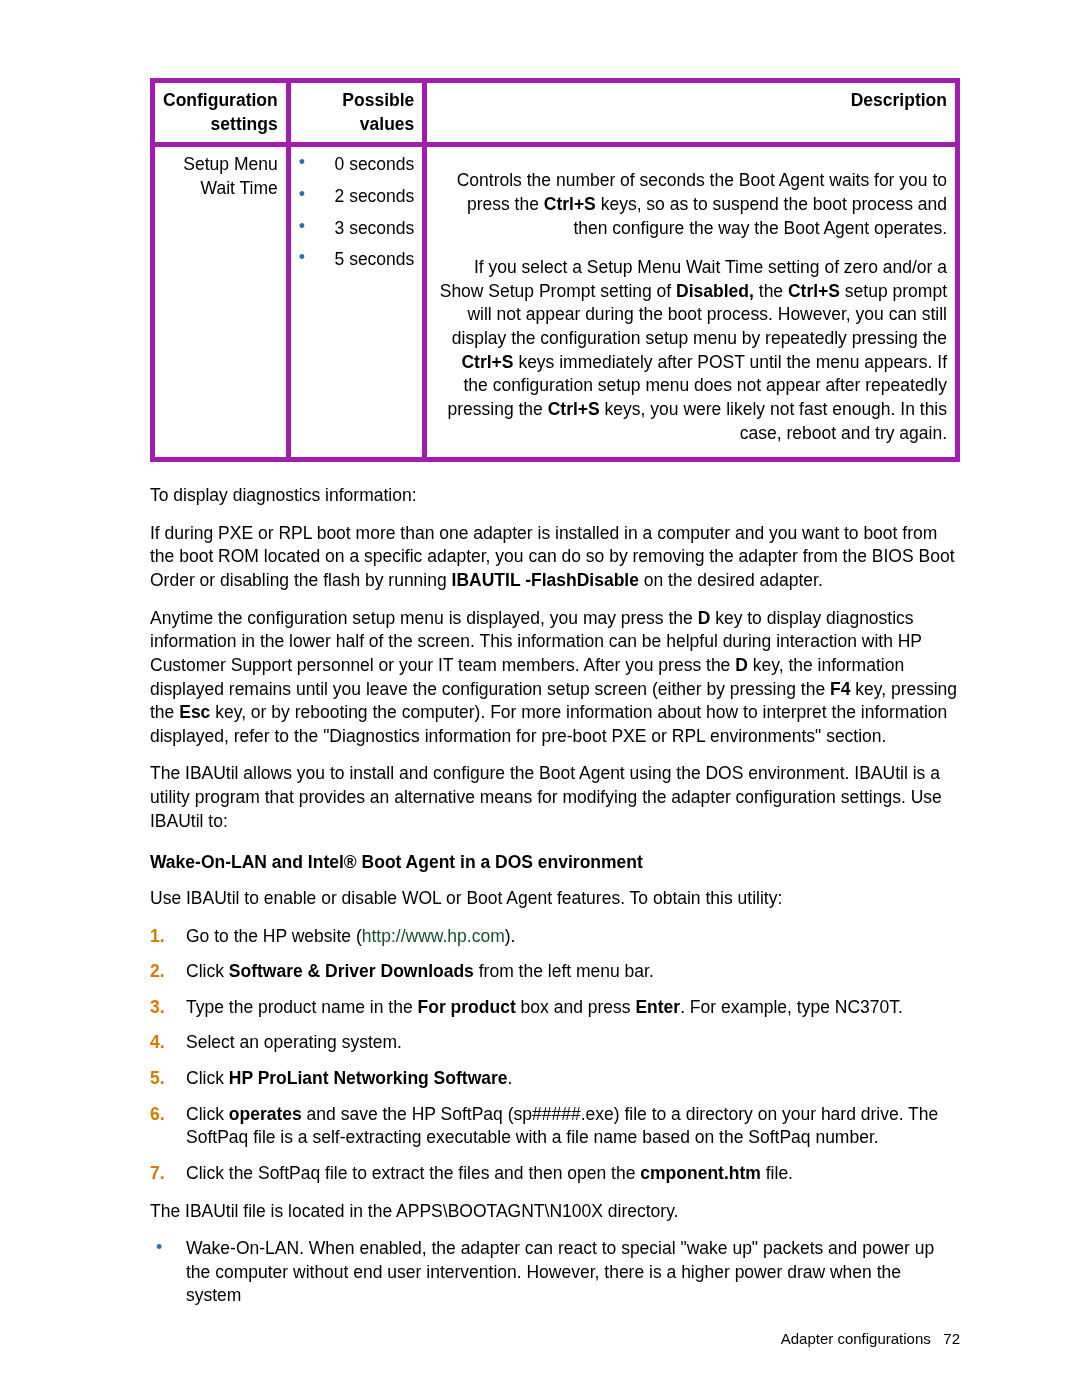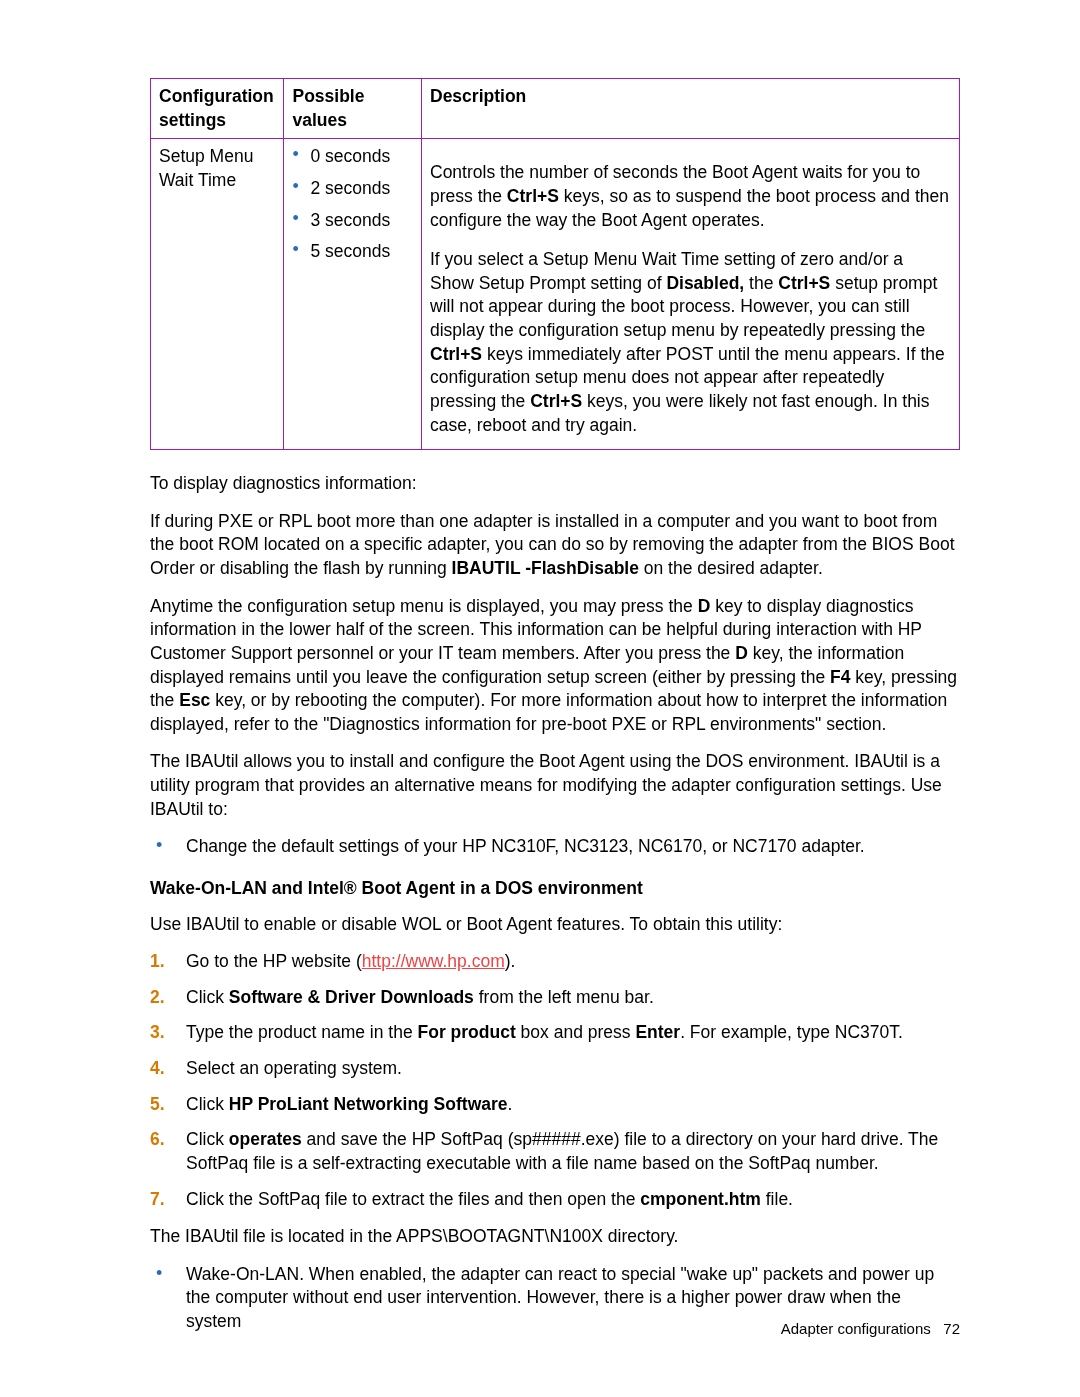--- a/index.html
+++ b/index.html
@@ -16,24 +16,24 @@
     color: #000;
     font-size: 17.5px;
     line-height: 1.35;
   }
   table.setup {
     width: 100%;
     border-collapse: collapse;
     margin-bottom: 22px;
   }
   table.setup th, table.setup td {
-    border: 1px solid #a21caf;
+    border: 5px solid #a21caf;
     padding: 6px 8px;
     vertical-align: top;
-    text-align: left;
+    text-align: right;
   }
   table.setup th {
     font-weight: bold;
   }
   table.setup th:nth-child(1), table.setup td:nth-child(1) { width: 16.5%; }
   table.setup th:nth-child(2), table.setup td:nth-child(2) { width: 17%; }
   table.setup th:nth-child(3), table.setup td:nth-child(3) { width: 66.5%; }
   .pvlist { list-style: none; padding: 0; margin: 0; }
   .pvlist li { position: relative; padding-left: 18px; margin-bottom: 8px; }
   .pvlist li::before {
@@ -84,25 +84,25 @@
     counter-increment: step;
   }
   ol.num > li::before {
     content: counter(step) ".";
     position: absolute;
     left: 0;
     top: 0;
     color: #d97a00;
     font-weight: bold;
   }
-  a.link { color: #ef4444; text-decoration: underline; }
+  a.link { color: #14532d; }
   .footer {
     position: absolute;
     right: 120px;
-    bottom: 60px;
+    bottom: 50px;
     font-size: 15px;
   }
 </style>
 </head>
 <body>
 
 <div class="page">
 
   <table class="setup">
     <thead>
@@ -142,21 +142,20 @@
   </p>
 
   <p class="body">
     <span>Anytime the configuration setup menu is displayed, you may press the </span><span class="bold">D</span><span> key to display diagnostics information in the lower half of the screen. This information can be helpful during interaction with HP Customer Support personnel or your IT team members. After you press the </span><span class="bold">D</span><span> key, the information displayed remains until you leave the configuration setup screen (either by pressing the </span><span class="bold">F4</span><span> key, pressing the </span><span class="bold">Esc</span><span> key, or by rebooting the computer). For more information about how to interpret the information displayed, refer to the "Diagnostics information for pre-boot PXE or RPL environments" section.</span>
   </p>
 
 
   <p class="body">The IBAUtil allows you to install and configure the Boot Agent using the DOS environment. IBAUtil is a utility program that provides an alternative means for modifying the adapter configuration settings. Use IBAUtil to:</p>
 
   <ul class="bullets">
-    <li>Change the default settings of your HP NC310F, NC3123, NC6170, or NC7170 adapter.</li>
   </ul>
 
   <div class="h3">Wake-On-LAN and Intel® Boot Agent in a DOS environment</div>
 
   <p class="body">Use IBAUtil to enable or disable WOL or Boot Agent features. To obtain this utility:</p>
 
   <ol class="num">
     <li>
       <span>Go to the HP website (</span><a class="link">http://www.hp.com</a><span>).</span>
     </li>

